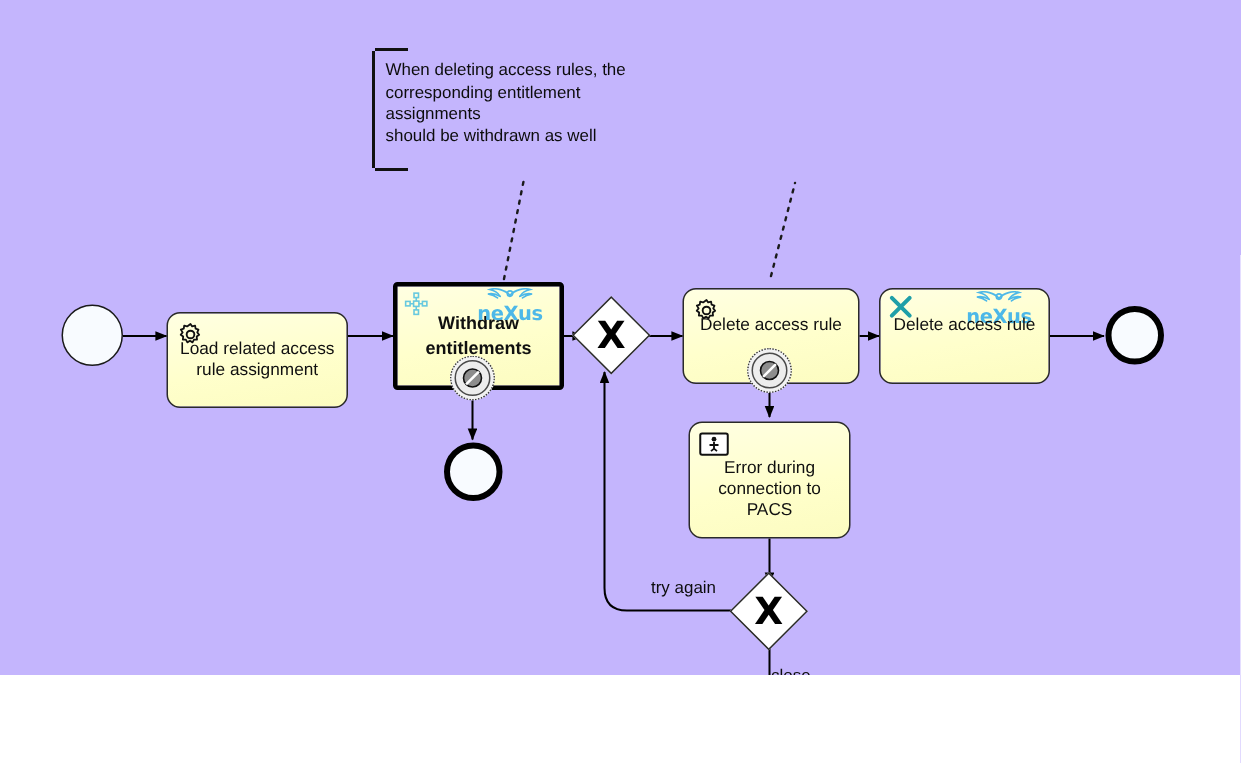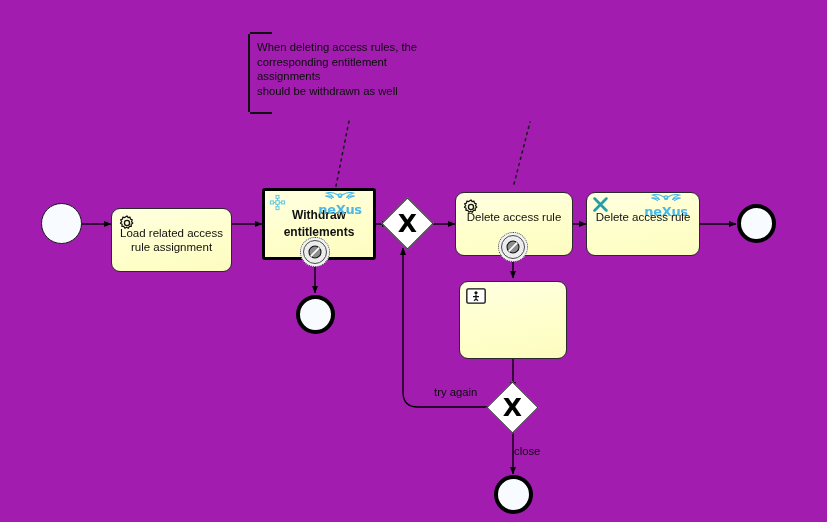--- a/index.html
+++ b/index.html
@@ -6,22 +6,22 @@
     margin: 0;
     padding: 0;
     background: #ffffff;
   }
   body {
     font-family: "Liberation Sans", sans-serif;
   }
   #canvas {
     position: relative;
     width: 827px;
-    height: 522px;
-    background: #a21caf;
+    height: 450px;
+    background: #c4b5fd;
     overflow: hidden;
   }
   #wires {
     position: absolute;
     left: 0;
     top: 0;
     width: 827px;
     height: 522px;
     pointer-events: none;
   }
@@ -343,20 +343,22 @@
   <div class="event end" style="left:737px; top:204px; width:39px; height:39px;"></div>
 
   <div class="task" style="left:459px; top:281px; width:108px; height:78px;">
     <span class="tico" style="top:6px; left:6px; width:20px; height:16px;">
       <svg width="20" height="16" viewBox="0 0 24 19">
         <rect x="1" y="1" width="22" height="17" rx="1.5" fill="#ffffff" stroke="#111" stroke-width="1.6"></rect>
         <circle cx="12" cy="5.6" r="1.9" fill="#111"></circle>
         <path d="M12 7.8 v6.2 M8.4 10.3 h7.2 M9.6 15.2 l2.4-2 2.4 2" stroke="#111" stroke-width="1.5" fill="none"></path>
       </svg>
     </span>
+    <div class="task-label" style="position:relative; top:6px;">Error during
+connection to PACS</div>
   </div>
 
   <div style="position:absolute; left:494px; top:389px; width:37px; height:37px;">
     <div class="gateway" style="left:0; top:0;"></div>
     <div class="gw-x">X</div>
   </div>
 
   <div class="flow-label" style="left:412px; top:386px;margin-left:22px;">try again</div>
   <div class="flow-label" style="left:514px; top:427px;margin-top:18px;">close</div>
 

